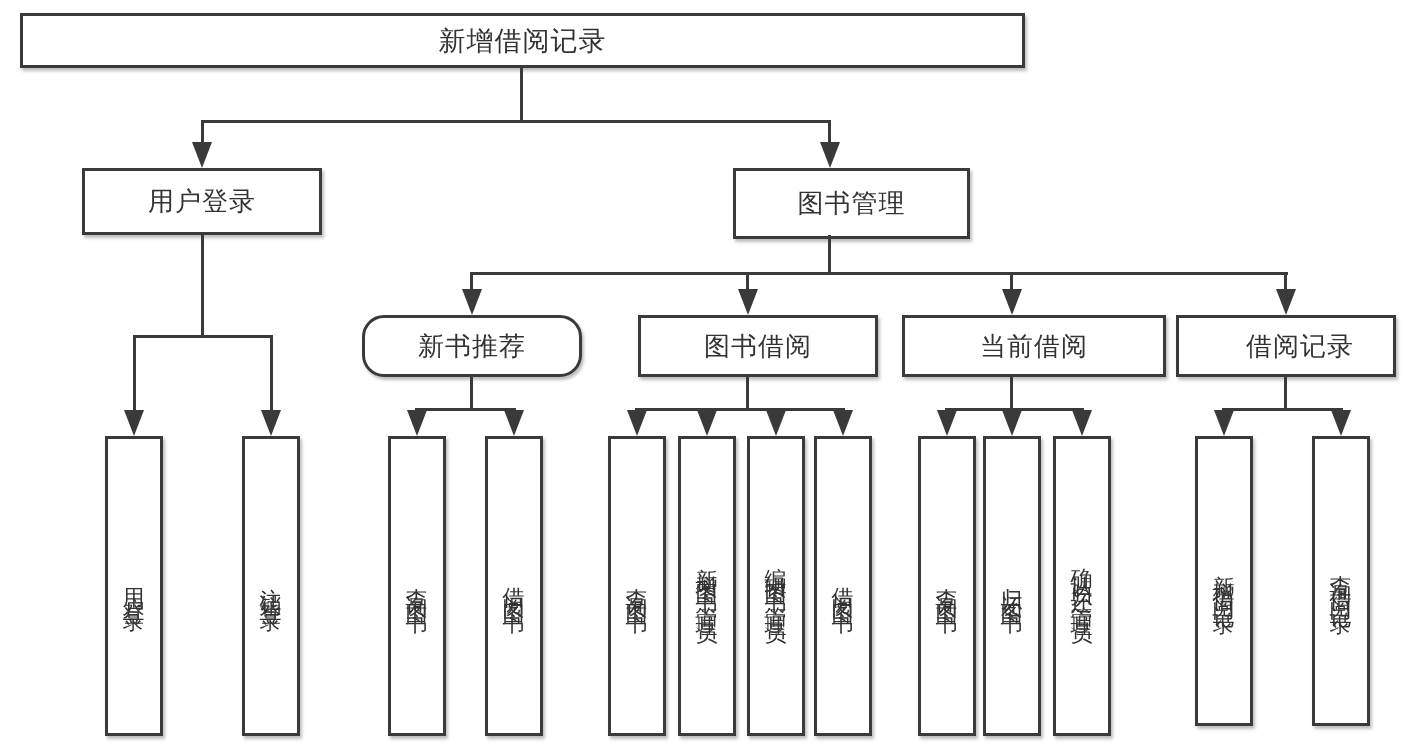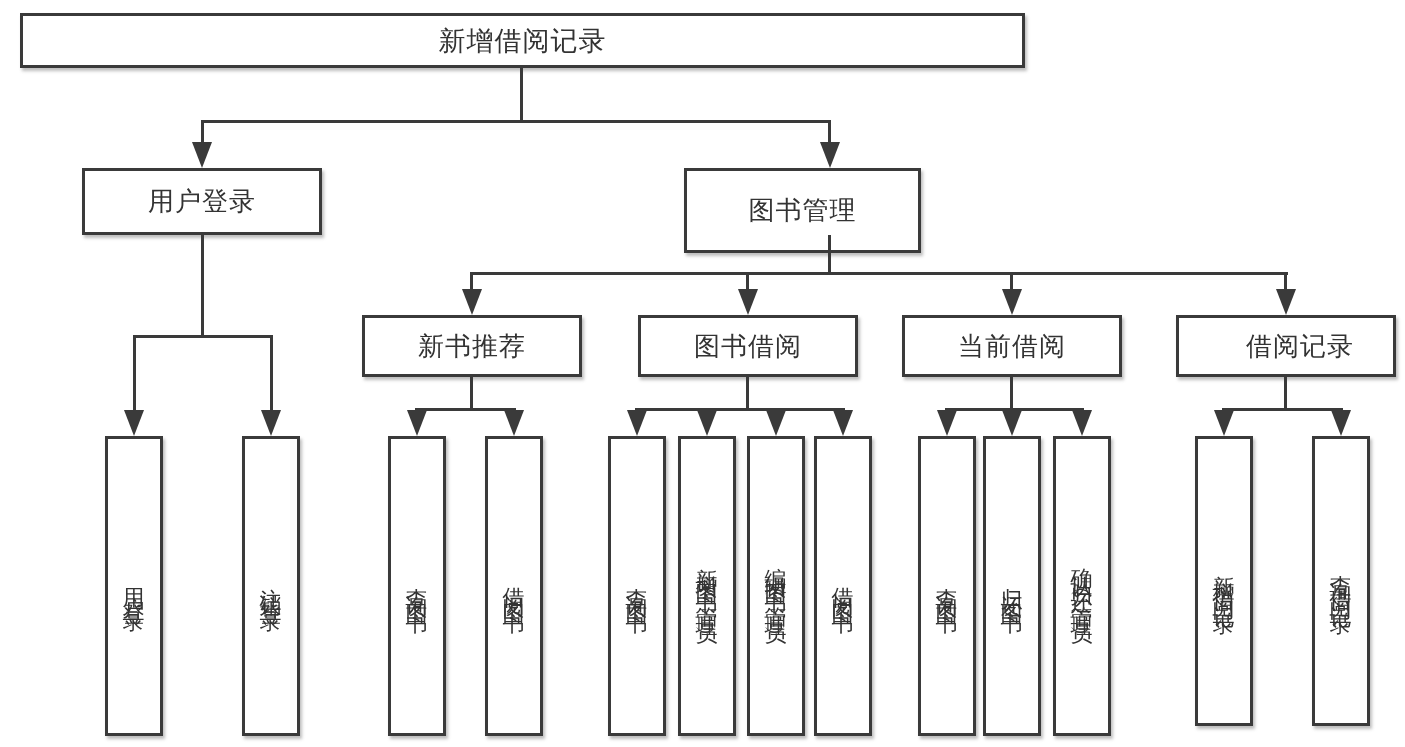--- a/index.html
+++ b/index.html
@@ -53,21 +53,21 @@
   <div class="vline" style="left:520px;top:68px;height:54px;"></div>
   <div class="hline" style="left:201px;top:120px;width:630px;"></div>
   <div class="vline" style="left:201px;top:120px;height:24px;"></div>
   <div class="arrow" style="left:192px;top:142px;"></div>
   <div class="vline" style="left:828px;top:120px;height:24px;"></div>
   <div class="arrow" style="left:820px;top:142px;"></div>
 
   <div class="hbox" style="left:82px;top:168px;width:240px;height:67px;">
     <span>用户登录</span>
   </div>
-  <div class="hbox" style="left:684px;top:168px;width:237px;height:85px;">
+  <div class="hbox" style="left:733px;top:168px;width:237px;height:71px;">
     <span>图书管理</span>
   </div>
 
   <div class="vline" style="left:201px;top:235px;height:100px;"></div>
   <div class="hline" style="left:133px;top:335px;width:140px;"></div>
   <div class="vline" style="left:133px;top:335px;height:77px;"></div>
   <div class="arrow" style="left:124px;top:410px;"></div>
   <div class="vline" style="left:270px;top:335px;height:77px;"></div>
   <div class="arrow" style="left:261px;top:410px;"></div>
 
@@ -75,27 +75,27 @@
   <div class="hline" style="left:470px;top:272px;width:818px;"></div>
   <div class="vline" style="left:470px;top:272px;height:20px;"></div>
   <div class="arrow" style="left:462px;top:289px;"></div>
   <div class="vline" style="left:746px;top:272px;height:20px;"></div>
   <div class="arrow" style="left:738px;top:289px;"></div>
   <div class="vline" style="left:1010px;top:272px;height:20px;"></div>
   <div class="arrow" style="left:1002px;top:289px;"></div>
   <div class="vline" style="left:1284px;top:272px;height:20px;"></div>
   <div class="arrow" style="left:1276px;top:289px;"></div>
 
-  <div class="hbox" style="left:362px;top:315px;width:220px;height:62px;">
+  <div class="hbox" style="left:362px;top:315px;width:220px;height:62px;border-radius:22px;">
     <span>新书推荐</span>
   </div>
-  <div class="hbox" style="left:638px;top:315px;width:220px;height:62px;">
+  <div class="hbox" style="left:638px;top:315px;width:240px;height:62px;">
     <span>图书借阅</span>
   </div>
-  <div class="hbox" style="left:902px;top:315px;width:220px;height:62px;">
+  <div class="hbox" style="left:902px;top:315px;width:264px;height:62px;">
     <span>当前借阅</span>
   </div>
   <div class="hbox" style="left:1176px;top:315px;width:220px;height:62px;padding-left:28px;">
     <span>借阅记录</span>
   </div>
 
   <div class="vline" style="left:470px;top:377px;height:31px;"></div>
   <div class="hline" style="left:415px;top:408px;width:101px;"></div>
   <div class="arrow" style="left:407px;top:410px;"></div>
   <div class="arrow" style="left:504px;top:410px;"></div>

